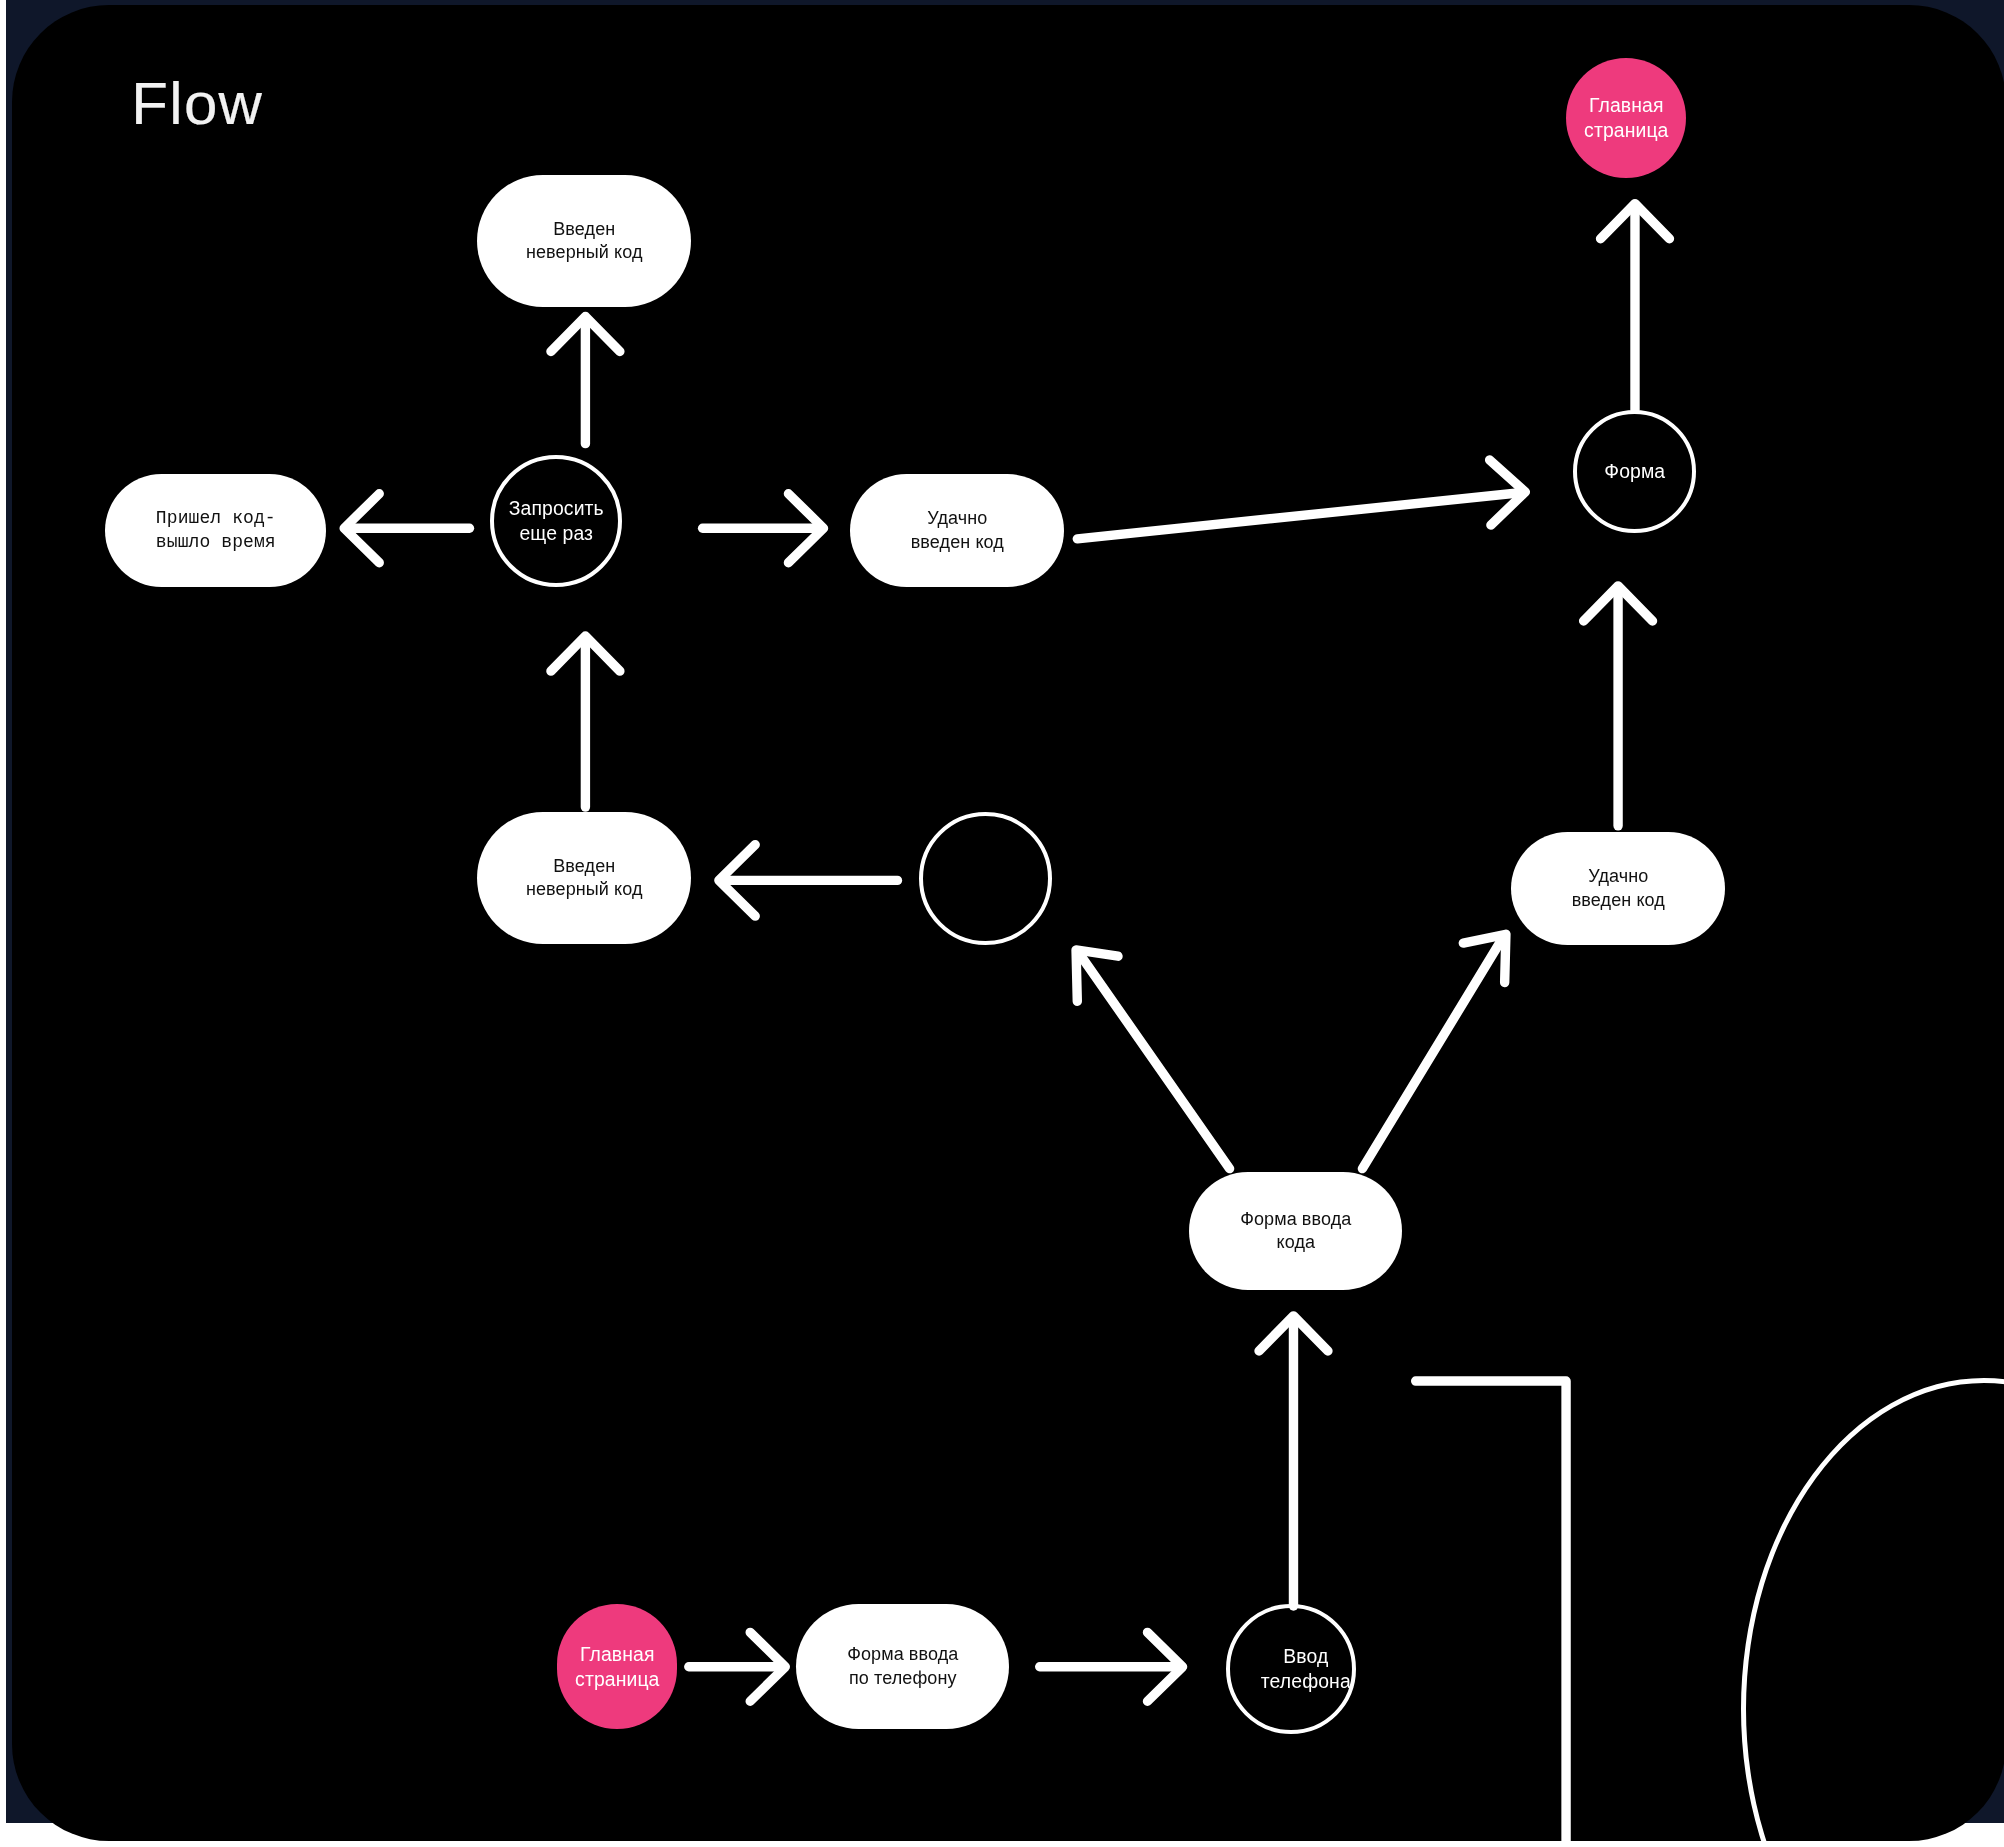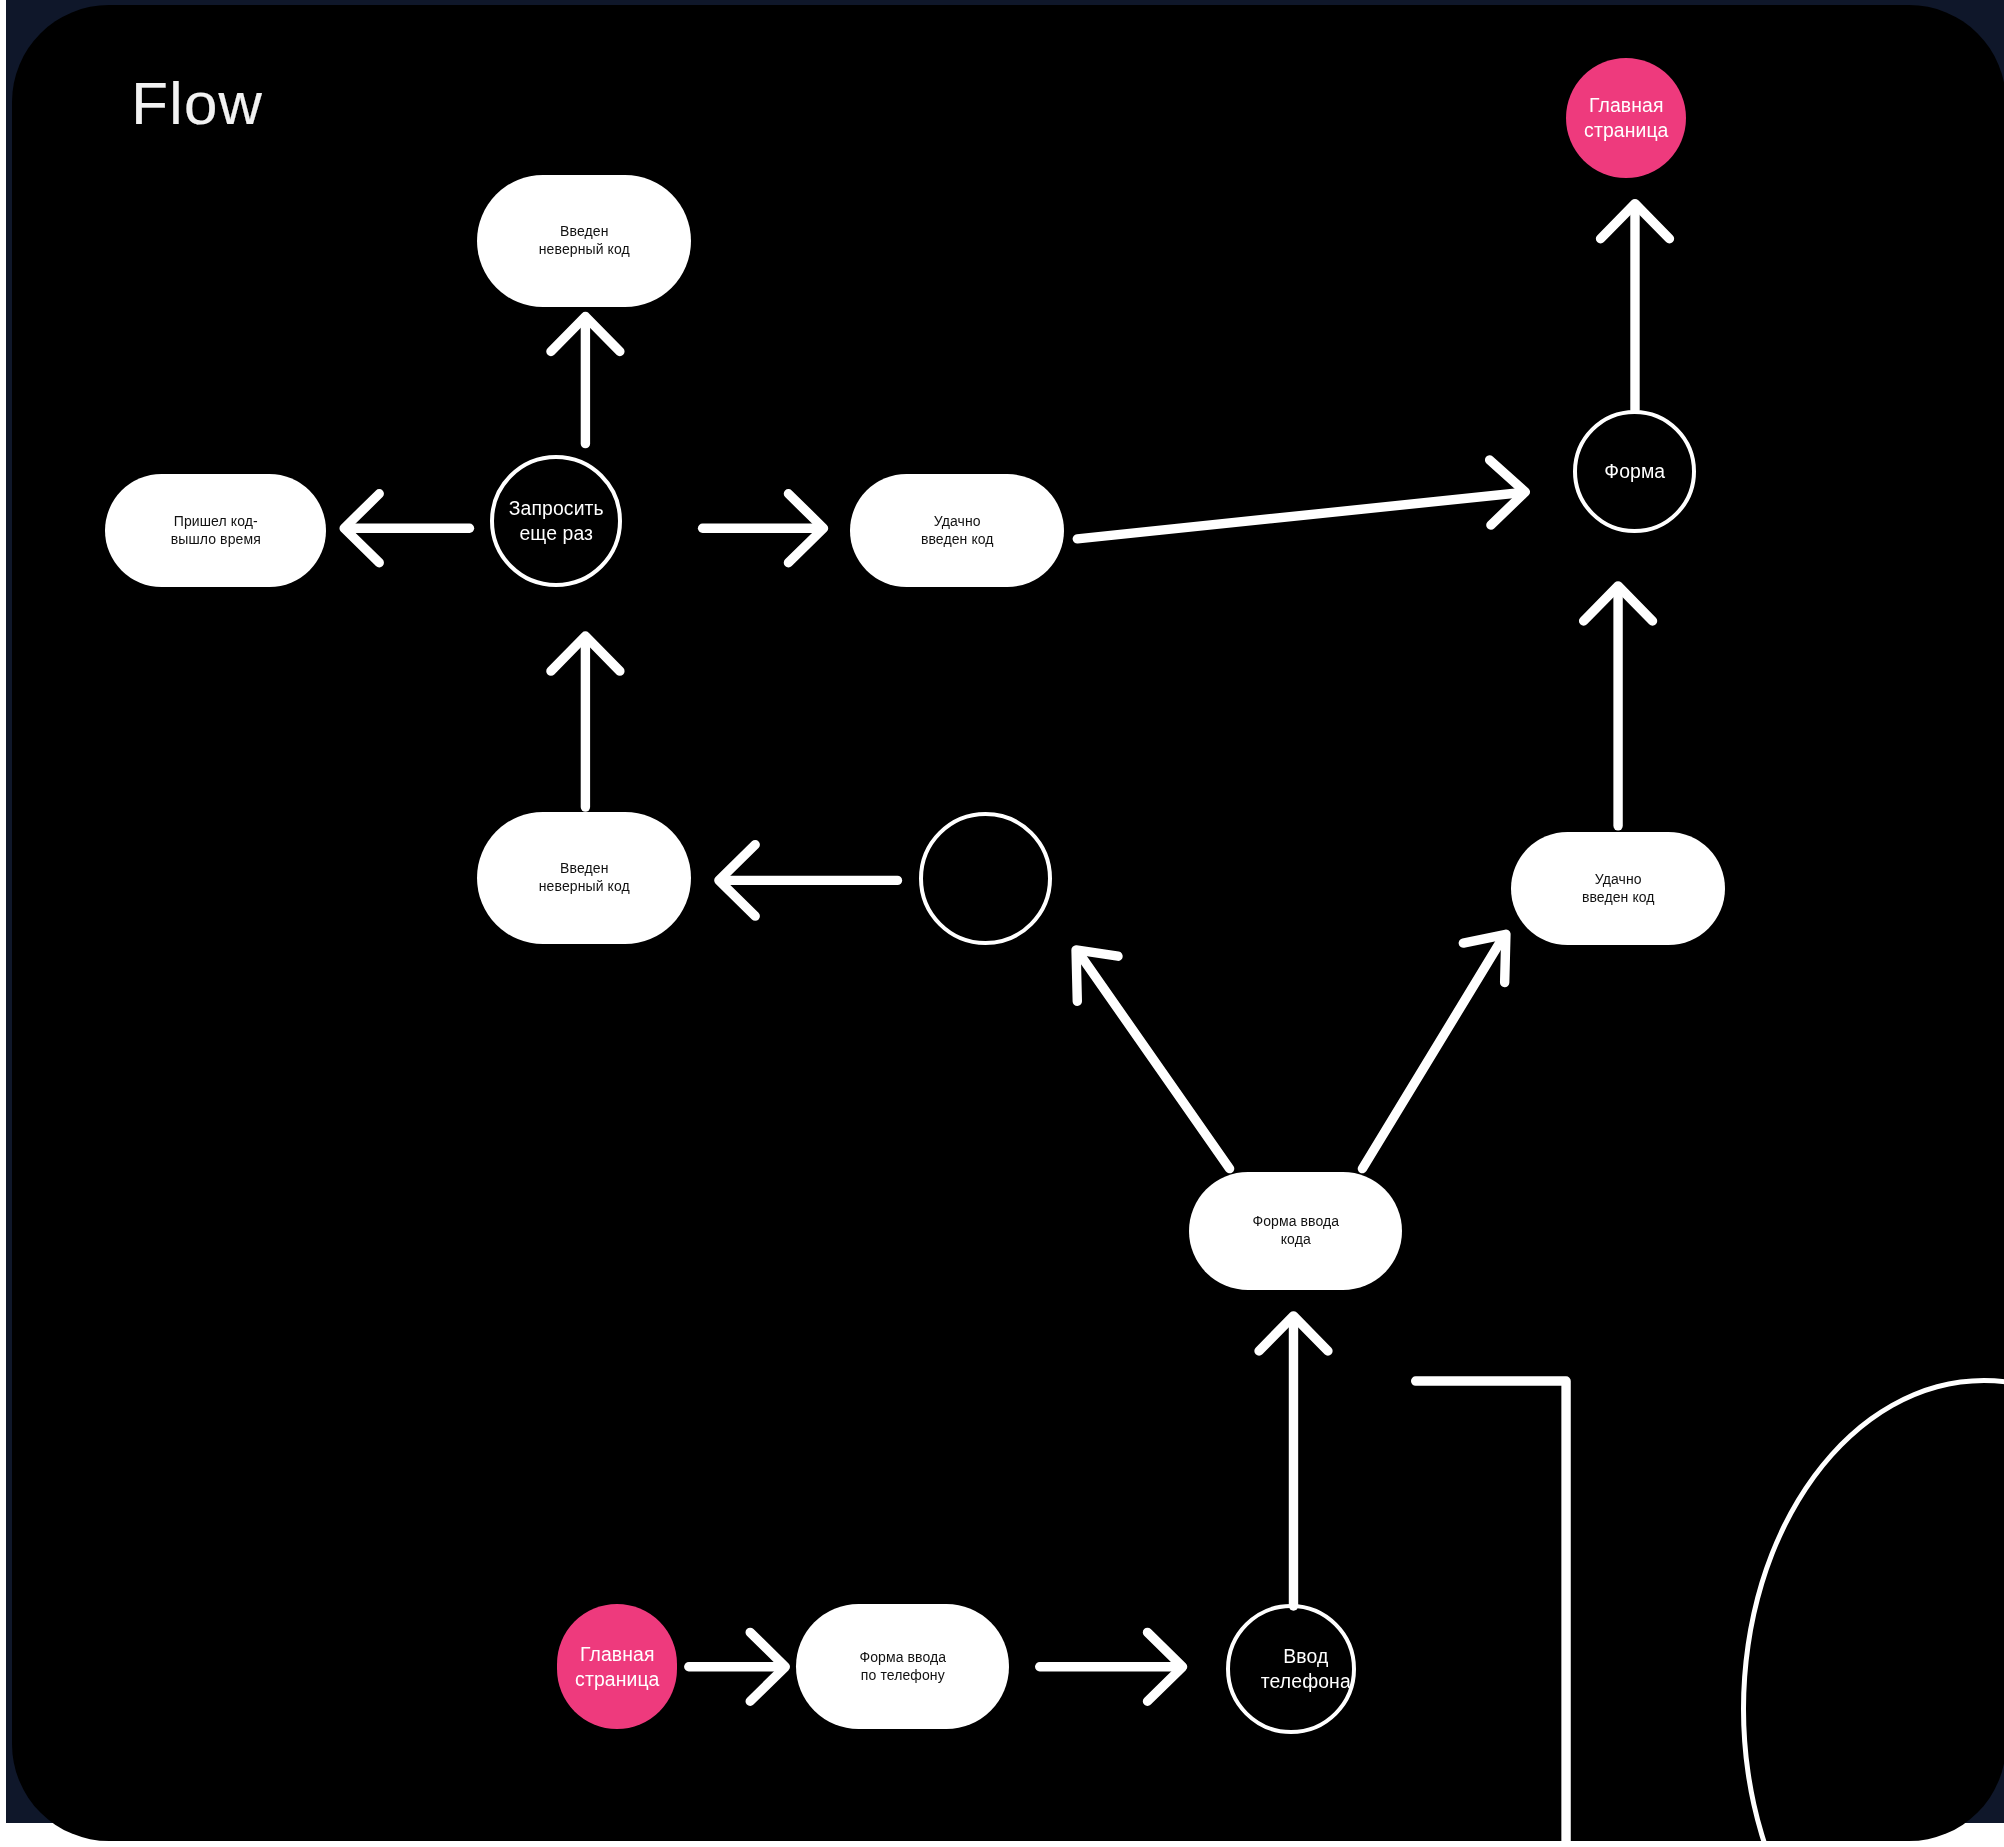--- a/index.html
+++ b/index.html
@@ -55,21 +55,21 @@
     align-items: center;
     text-align: center;
     box-sizing: border-box;
     line-height: 1.28;
     letter-spacing: 0.1px;
   }
   .node-pill {
     background: #ffffff;
     color: #111111;
     border-radius: 626px;
-    font-size: 14px;
+    font-size: 18px;
     padding: 2.5px 6.3px;
   }
   .node-pink {
     background: #ee3a7d;
     color: #ffffff;
     border-radius: 626px;
     font-size: 19.4px;
   }
   .node-ring {
     background: transparent;
@@ -178,21 +178,21 @@
     </svg>
 
     <div class="ghost" style="left:1729px; top:1373px; width:476px; height:652px;"></div>
 
     <div class="node node-pill" style="left:465px; top:170px; width:214px; height:132px;">
       <span class="node-label" style="white-space:pre-line;">Введен
 неверный код</span>
     </div>
 
     <div class="node node-pill" style="left:93px; top:469px; width:221px; height:113px;">
-      <span class="node-label" style="white-space:pre-line;">Пришел код-
+      <span class="node-label" style="white-space:pre-line;font-family:Liberation Mono, monospace;">Пришел код-
 вышло время</span>
     </div>
 
     <div class="node node-ring node-ring-overflow" style="left:478px; top:450px; width:132px; height:132px;">
       <span class="node-label" style="white-space:pre-line; position:absolute; left:50%; top:50%; transform:translate(-50%,-50%); width:163px;">Запросить
 еще раз</span>
     </div>
 
     <div class="node node-pill" style="left:838px; top:469px; width:214px; height:113px;">
       <span class="node-label" style="white-space:pre-line;">Удачно

